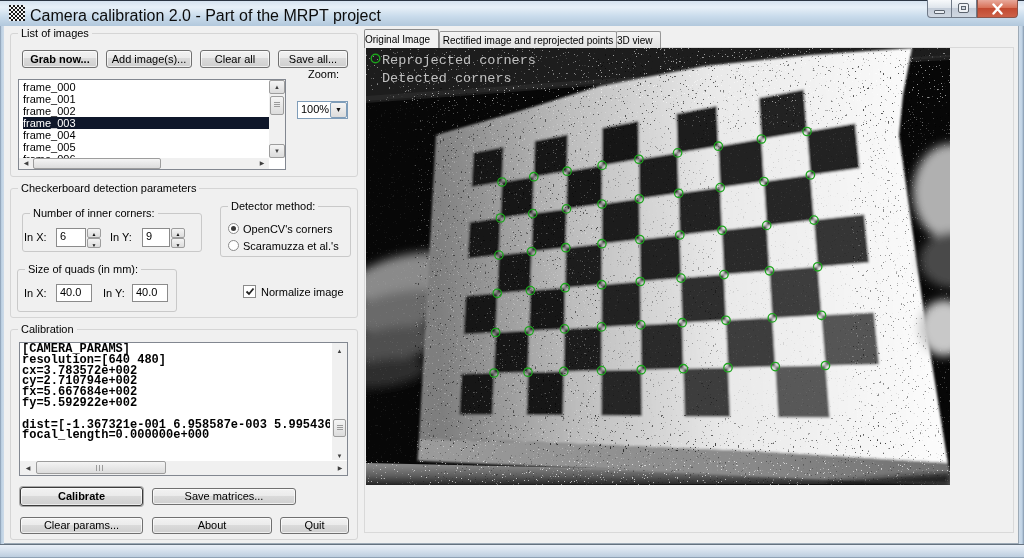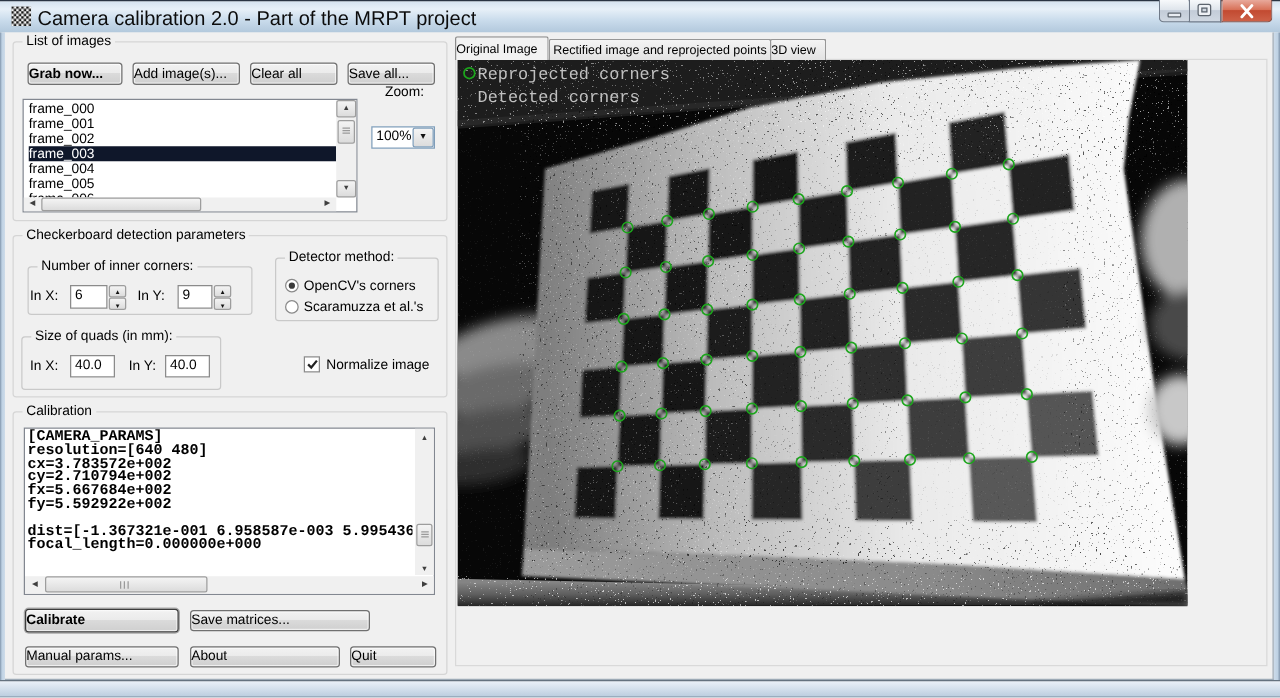--- a/index.html
+++ b/index.html
@@ -1,16 +1,16 @@
 <!DOCTYPE html>
 <html><head><meta charset="utf-8"><style>
 *{margin:0;padding:0;box-sizing:border-box}
 body{width:1024px;height:558px;font-family:"Liberation Sans",sans-serif;position:relative;background:#f0f0f0;overflow:hidden}
 .abs{position:absolute}
-.btn{position:absolute;border:1px solid #707070;border-radius:3px;background:linear-gradient(#f2f2f2,#ebebeb 45%,#dbdbdb 46%,#cfcfcf);font-size:11px;color:#000;box-shadow:inset 0 0 0 1px rgba(255,255,255,.65)}
+.btn{position:absolute;border:1px solid #707070;border-radius:3px;background:linear-gradient(#f2f2f2,#ebebeb 45%,#dbdbdb 46%,#cfcfcf);font-size:11px;text-align:center;color:#000;box-shadow:inset 0 0 0 1px rgba(255,255,255,.65)}
 .grp{position:absolute;border:1px solid #d5d5d5;border-radius:3px}
 .grp>span{position:absolute;top:-7px;left:7px;background:#f0f0f0;padding:0 3px;font-size:11px;line-height:13px;white-space:nowrap}
 .edit{position:absolute;border:1px solid #8b8b8b;background:#fff;font-size:11px;padding:1px 0 0 3px}
 .lbl{position:absolute;font-size:11px;white-space:nowrap}
 .arr{position:absolute;font-size:6px;color:#3f3f3f;text-align:center;line-height:8px}
 .sbtn{position:absolute;border:1px solid #9d9d9d;background:linear-gradient(#f4f4f4,#dcdcdc);border-radius:2px}
 </style></head><body>
 
 <div class="abs" style="left:0;top:0;width:1024px;height:26px;background:linear-gradient(#d5e2ef,#e7f0f8 25%,#cadcec 60%,#b2c8dc);border-top:1px solid #2a3442"></div>
 <div class="abs" style="left:9px;top:5px;width:16px;height:16px">
@@ -127,21 +127,21 @@
 <div class="abs" style="left:337px;top:425px;width:6px;height:1px;background:#9a9a9a;box-shadow:0 2px 0 #9a9a9a,0 4px 0 #9a9a9a"></div>
 <div class="arr" style="left:332px;top:452px;width:15px">▼</div>
 
 <div class="abs" style="left:20px;top:461px;width:327px;height:14px;background:#f0f0f0"></div>
 <div class="arr" style="left:22px;top:465px;width:12px;line-height:7px">◀</div>
 <div class="sbtn" style="left:36px;top:461px;width:130px;height:13px"></div>
 <div class="abs" style="left:96px;top:465px;width:1px;height:6px;background:#9a9a9a;box-shadow:3px 0 0 #9a9a9a,6px 0 0 #9a9a9a"></div>
 <div class="arr" style="left:334px;top:465px;width:12px;line-height:7px">▶</div>
 <div class="btn" style="left:20px;top:487px;width:123px;height:19px;line-height:17px;font-weight:bold;border:1px solid #3c3c3c;box-shadow:inset 0 0 0 1px rgba(255,255,255,.6),0 0 0 1px #a8a8a8">Calibrate</div>
 <div class="btn" style="left:152px;top:488px;width:144px;height:17px;line-height:15px">Save matrices...</div>
-<div class="btn" style="left:20px;top:517px;width:123px;height:17px;line-height:15px">Manual params...</div>
+<div class="btn" style="left:20px;top:517px;width:123px;height:17px;line-height:15px">Clear params...</div>
 <div class="btn" style="left:152px;top:517px;width:120px;height:17px;line-height:15px">About</div>
 <div class="btn" style="left:280px;top:517px;width:69px;height:17px;line-height:15px">Quit</div>
 
 <div class="abs" style="left:364px;top:47px;width:650px;height:486px;border:1px solid #d9d9d9;background:#f0f0f0"></div>
 <div class="abs" style="left:439px;top:31px;width:178px;height:17px;border:1px solid #979797;border-bottom:none;border-radius:2px 2px 0 0;background:linear-gradient(#f4f4f4,#e2e2e2);font-size:10px;text-align:center;padding-top:3px">Rectified image and reprojected points</div>
 <div class="abs" style="left:616px;top:31px;width:45px;height:17px;border:1px solid #979797;border-bottom:none;border-radius:2px 2px 0 0;background:linear-gradient(#f4f4f4,#e2e2e2);font-size:10px;text-align:left;padding-top:3px">3D view</div>
 <div class="abs" style="left:364px;top:29px;width:75px;height:19px;border:1px solid #8c8c8c;border-bottom:none;border-radius:2px 2px 0 0;background:#f2f2f2;font-size:10px;padding-top:4px">Original Image</div>
 <svg width="584" height="437" viewBox="366 48 584 437" style="position:absolute;left:366px;top:48px">
 <defs>
 <filter id="fw" x="0%" y="0%" width="100%" height="100%">

